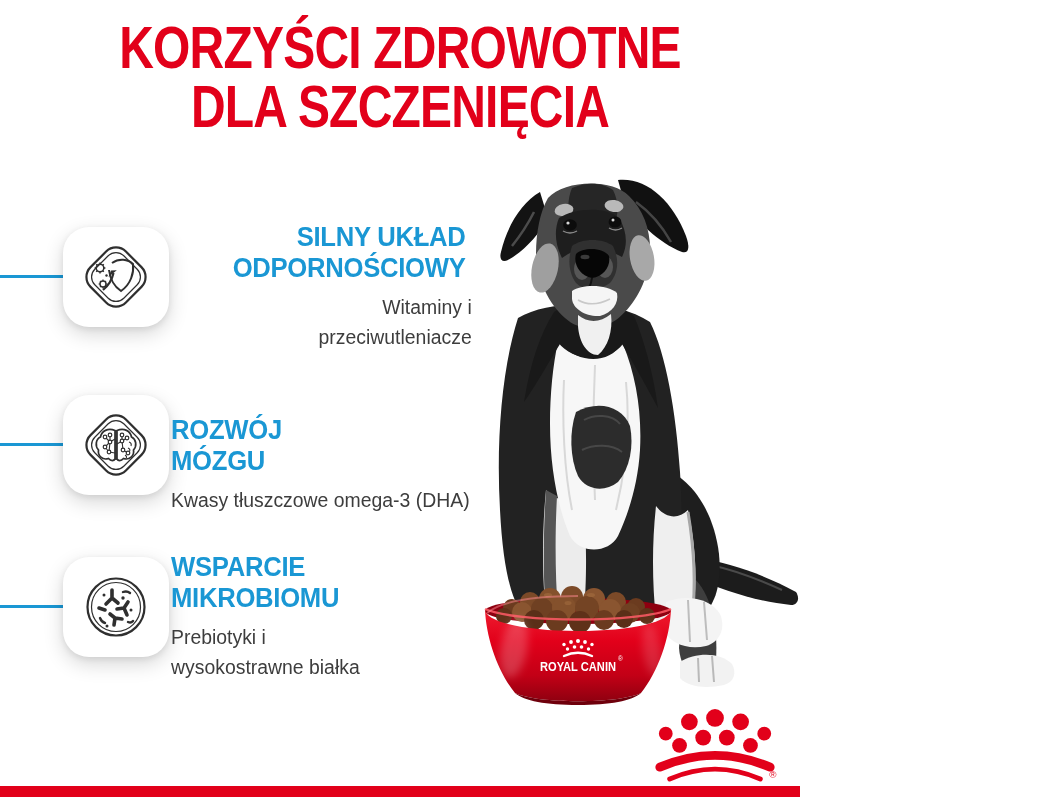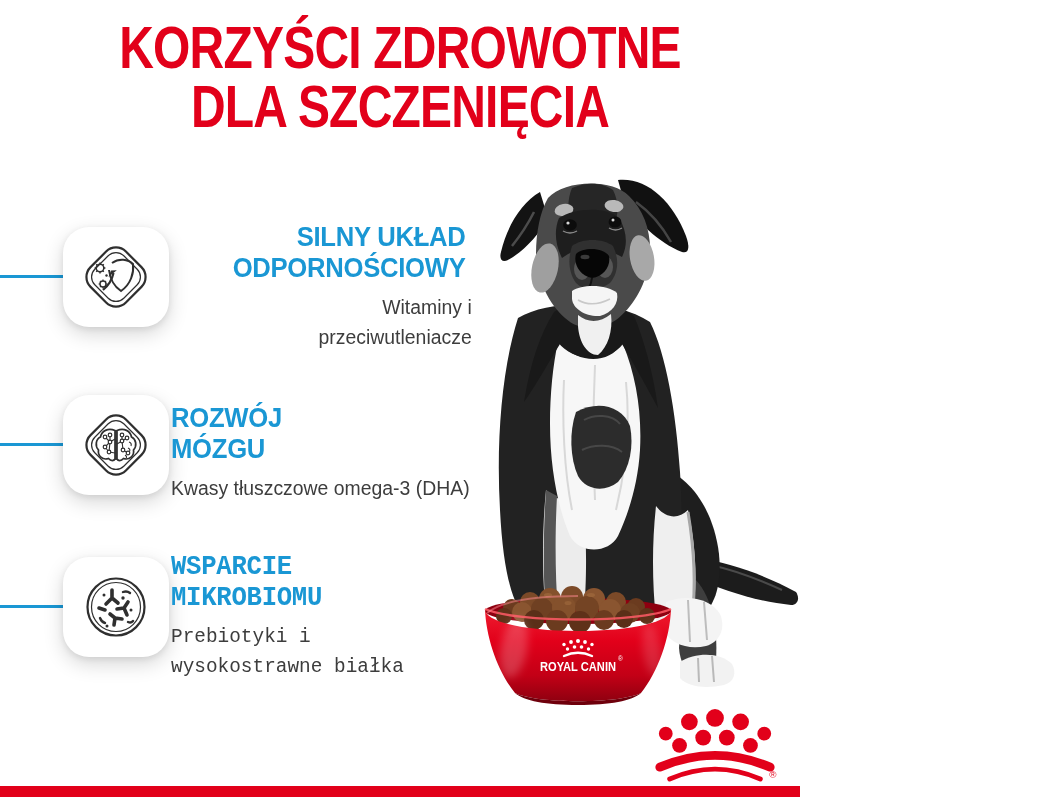--- a/index.html
+++ b/index.html
@@ -15,21 +15,21 @@
 
   
   .benefit{position:absolute;left:63px;width:420px;}
   .b1{top:227px;} .b2{top:395px;} .b3{top:557px;}
   .connector{position:absolute;height:3px;background:var(--accent-blue,#1a97d4);
              width:63px;left:-63px;top:48px;}
   .card{position:absolute;left:0;top:0;width:106px;height:100px;background:#fff;
         border-radius:26px;box-shadow:0 7px 20px rgba(0,0,0,.16), 0 2px 6px rgba(0,0,0,.08);
         display:flex;align-items:center;justify-content:center;}
   .copy{position:absolute;left:108px;width:310px;}
-  .b1 .copy{top:-5px;text-align:right;} .b2 .copy{top:8px;} .b3 .copy{top:-5px;font-family:Liberation Mono, monospace;}
+  .b1 .copy{top:-5px;text-align:right;} .b2 .copy{top:20px;} .b3 .copy{top:-5px;}
   .copy h2{margin:0;color:var(--accent-blue,#1a97d4);font-size:27px;line-height:31px;
            font-weight:bold;letter-spacing:-.3px;transform:scaleX(.95);transform-origin:0 0;
            white-space:nowrap;}
   .copy h2 span{display:block;}
   .copy p{margin:8px 0 0 0;color:var(--text-dark,#3d3d3d);font-size:20px;line-height:30px;
           transform:scaleX(.97);transform-origin:0 0;white-space:nowrap;}
   .copy p span{display:block;}
 
   
   .hero{position:absolute;left:460px;top:150px;width:340px;height:560px;}

